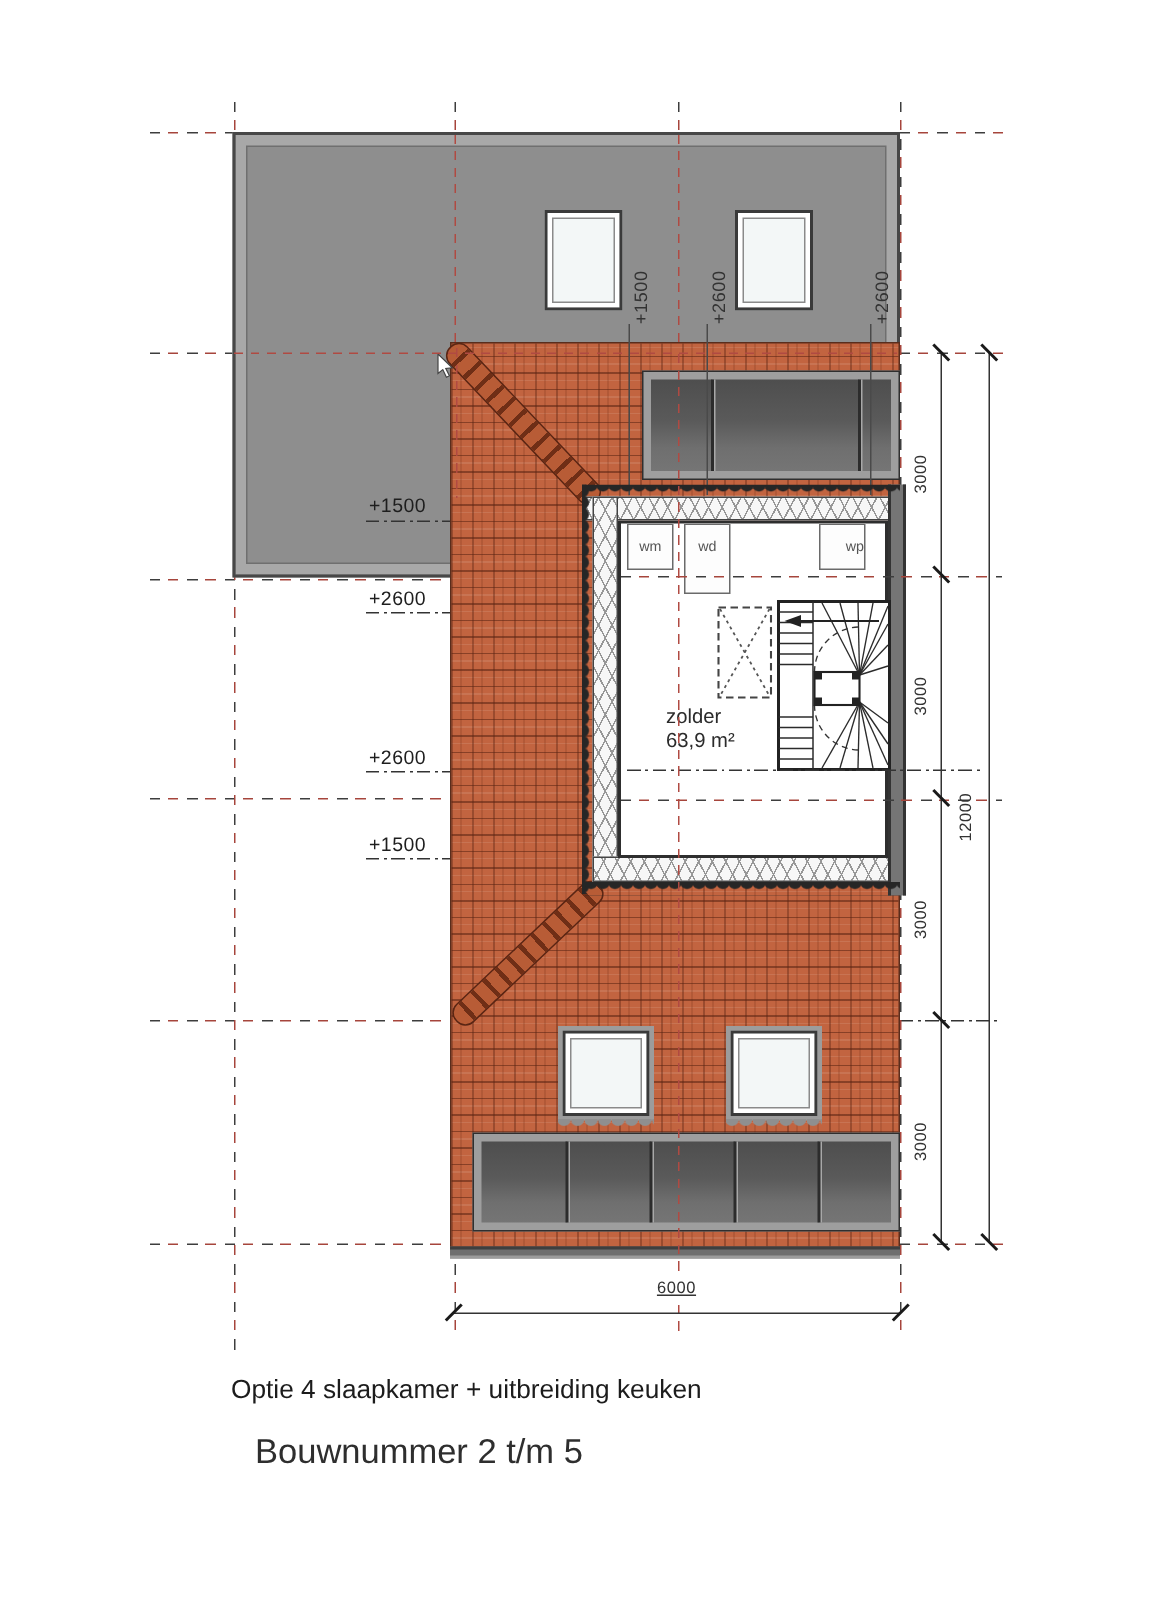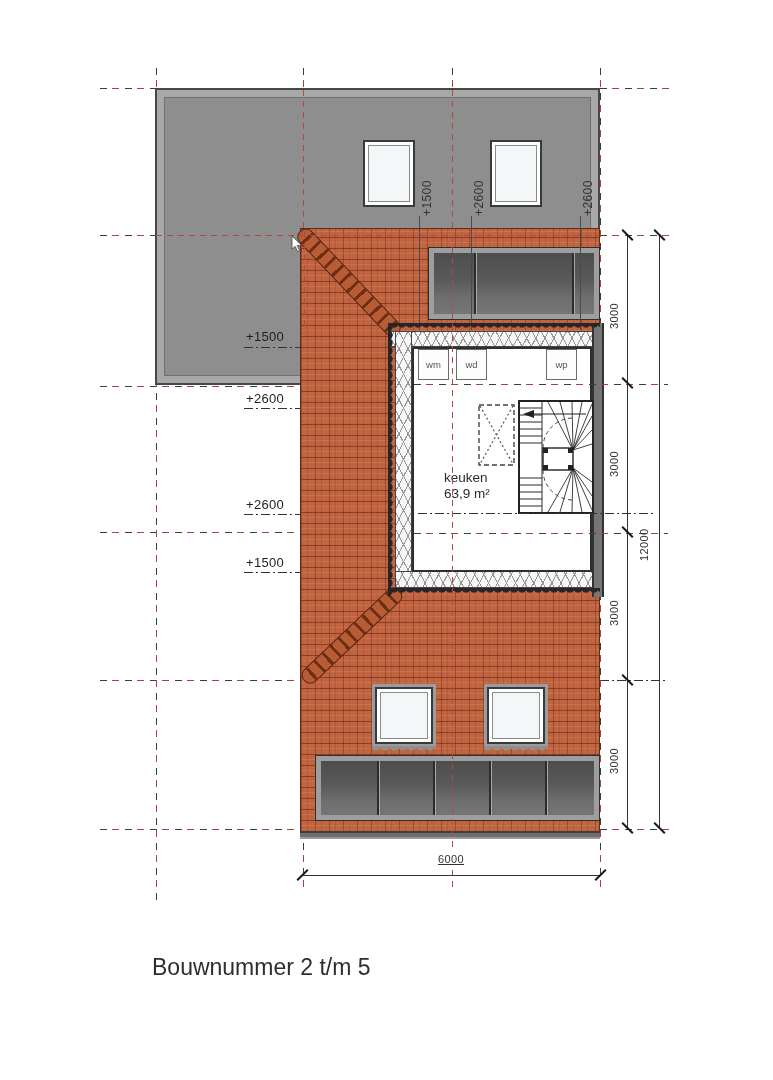--- a/index.html
+++ b/index.html
@@ -119,22 +119,22 @@
   <div class="abs insul" style="left:390px;top:331px;width:210px;height:16px;z-index:6;box-sizing:border-box;"></div>
   <div class="abs insul" style="left:395px;top:331px;width:17px;height:259px;z-index:6;box-sizing:border-box;"></div>
   <div class="abs insul" style="left:395px;top:571px;width:205px;height:17px;z-index:6;box-sizing:border-box;"></div>
   <div class="abs sawh" style="left:390px;top:323px;width:210px;height:9px;z-index:7;"></div>
   <div class="abs sawv" style="left:388px;top:323px;width:8px;height:273px;z-index:7;"></div>
   <div class="abs sawh" style="left:390px;top:588px;width:210px;height:9px;z-index:7;"></div>
   <div class="abs floor" style="left:412px;top:347px;width:180px;height:225px;z-index:6;box-sizing:border-box;"></div>
   <div class="abs pwall" style="left:592px;top:323px;width:12px;height:274px;z-index:6;box-sizing:border-box;"></div>
 
   <div class="abs appl" style="left:418px;top:349px;width:31px;height:31px;line-height:29px;z-index:7;"><span>wm</span></div>
-  <div class="abs appl" style="left:456px;top:349px;width:31px;height:31px;line-height:29px;z-index:7;"><span>wd</span></div>
-  <div class="abs appl" style="left:546px;top:349px;width:31px;height:31px;line-height:29px;z-index:7;"><span>wp</span></div>
+  <div class="abs appl" style="left:456px;top:349px;width:31px;height:47px;line-height:29px;z-index:7;"><span>wd</span></div>
+  <div class="abs appl" style="left:546px;top:349px;width:31px;height:31px;line-height:29px;z-index:7;text-align:right;"><span>wp</span></div>
 
   <svg class="abs" style="left:478px;top:404px;z-index:7;" width="37" height="62" viewBox="0 0 37 62">
     <rect x="1" y="1" width="35" height="60" fill="none" stroke="#444" stroke-width="1.4" stroke-dasharray="5 3"></rect>
     <line x1="2" y1="2" x2="35" y2="60" stroke="#555" stroke-width="1.2" stroke-dasharray="2 2.5"></line>
     <line x1="35" y1="2" x2="2" y2="60" stroke="#555" stroke-width="1.2" stroke-dasharray="2 2.5"></line>
   </svg>
 
   <svg class="abs" style="left:518px;top:400px;z-index:7;" width="76" height="114" viewBox="0 0 76 114">
     <rect x="1" y="1" width="74" height="112" fill="#fff" stroke="#222" stroke-width="2"></rect>
     <line x1="24" y1="1" x2="24" y2="113" stroke="#2b2b2b" stroke-width="1"></line>
@@ -173,21 +173,21 @@
     <rect x="25" y="48" width="30" height="22" fill="#fff" stroke="#222" stroke-width="1.4"></rect>
     <rect x="25" y="48" width="5" height="5" fill="#222"></rect>
       <rect x="50" y="48" width="5" height="5" fill="#222"></rect>
     <rect x="25" y="65" width="5" height="5" fill="#222"></rect>
       <rect x="50" y="65" width="5" height="5" fill="#222"></rect>
     <line x1="68" y1="14" x2="14" y2="14" stroke="#222" stroke-width="1.2"></line>
     <polygon points="16,10 5,14 16,18" fill="#222"></polygon>
   </svg>
 
   <div class="abs roomlabel" style="left:444px;top:470px;z-index:7;">
-    <div>keuken</div>
+    <div>zolder</div>
     <div>63,9 m²</div>
   </div>
 
   <div class="abs gridh" style="left:414px;top:384px;width:254px;z-index:8;"></div>
   <div class="abs gridh" style="left:414px;top:533px;width:254px;z-index:8;"></div>
   <div class="abs dashdoth" style="left:418px;top:513px;width:237px;z-index:8;"></div>
   <div class="abs redv" style="left:452px;top:236px;height:612px;z-index:8;"></div>
   <div class="abs redv" style="left:452px;top:870px;height:18px;z-index:8;"></div>
 
   <div class="abs rooflight" style="left:375px;top:687px;width:58px;height:57px;z-index:6;box-sizing:border-box;box-shadow:0 0 0 3px #9c9c9c, inset 0 0 0 3px #fff, inset 0 0 0 4px #8a8a8a;"></div>
@@ -224,19 +224,20 @@
   <div class="abs vtext" style="left:608px;top:437px;height:40px;z-index:9;">3000</div>
   <div class="abs vtext" style="left:608px;top:586px;height:40px;z-index:9;">3000</div>
   <div class="abs vtext" style="left:608px;top:734px;height:40px;z-index:9;">3000</div>
   <div class="abs vtext" style="left:638px;top:505px;height:56px;z-index:9;">12000</div>
 
   <div class="abs dimline-h" style="left:302px;top:875px;width:298px;z-index:9;"></div>
   <div class="abs tick tickm45" style="left:295px;top:874px;z-index:9;"></div>
   <div class="abs tick tickm45" style="left:593px;top:874px;z-index:9;"></div>
   <div class="abs dimtext" style="left:432px;top:853px;width:38px;text-align:center;z-index:9;text-decoration:underline;">6000</div>
 
-  <div class="abs bouw-text" style="left:152px;top:954px;z-index:9;">Bouwnummer 2 t/m 5</div>
+  <div class="abs opt-text" style="left:154px;top:916px;z-index:9;">Optie 4 slaapkamer + uitbreiding keuken</div>
+  <div class="abs bouw-text" style="left:170px;top:954px;z-index:9;">Bouwnummer 2 t/m 5</div>
 
   <svg class="abs" style="left:291px;top:236px;z-index:10;" width="12" height="17" viewBox="0 0 12 17">
     <polygon points="1,0 1,13 4.2,10.4 6.6,15.5 8.6,14.5 6.2,9.6 10.5,9.2" fill="#ffffff" stroke="#444" stroke-width="0.8"></polygon>
   </svg>
 
 </div>
 
 </body></html>

